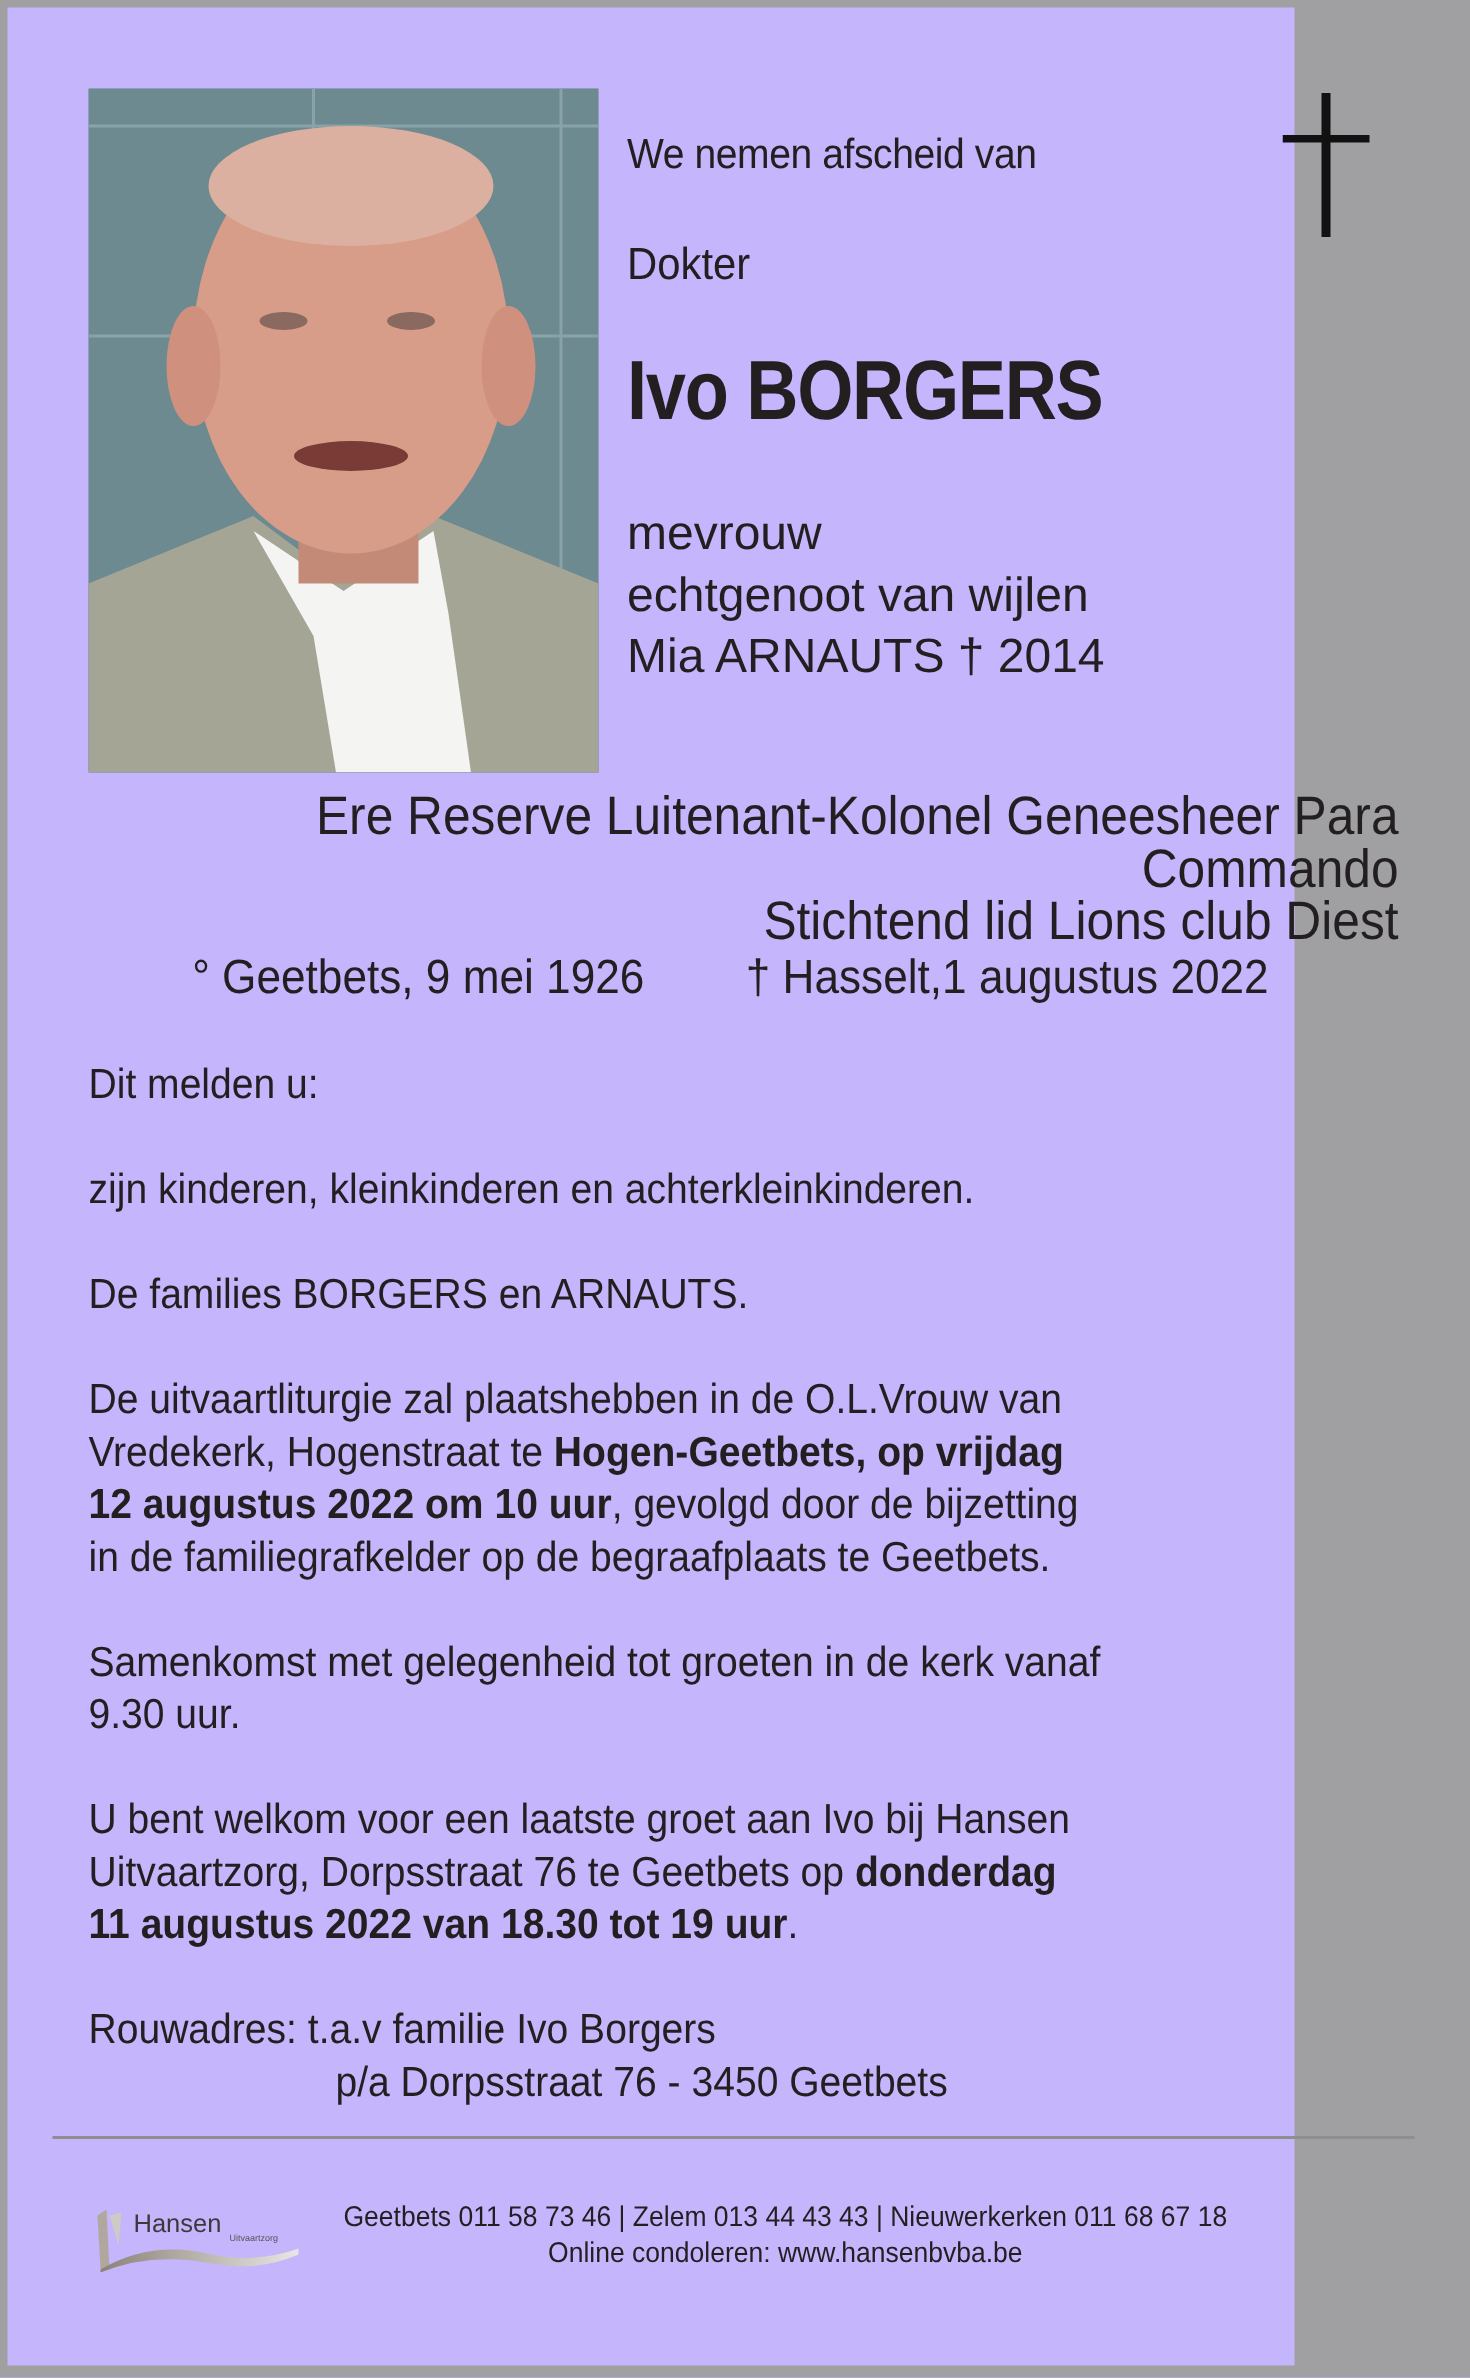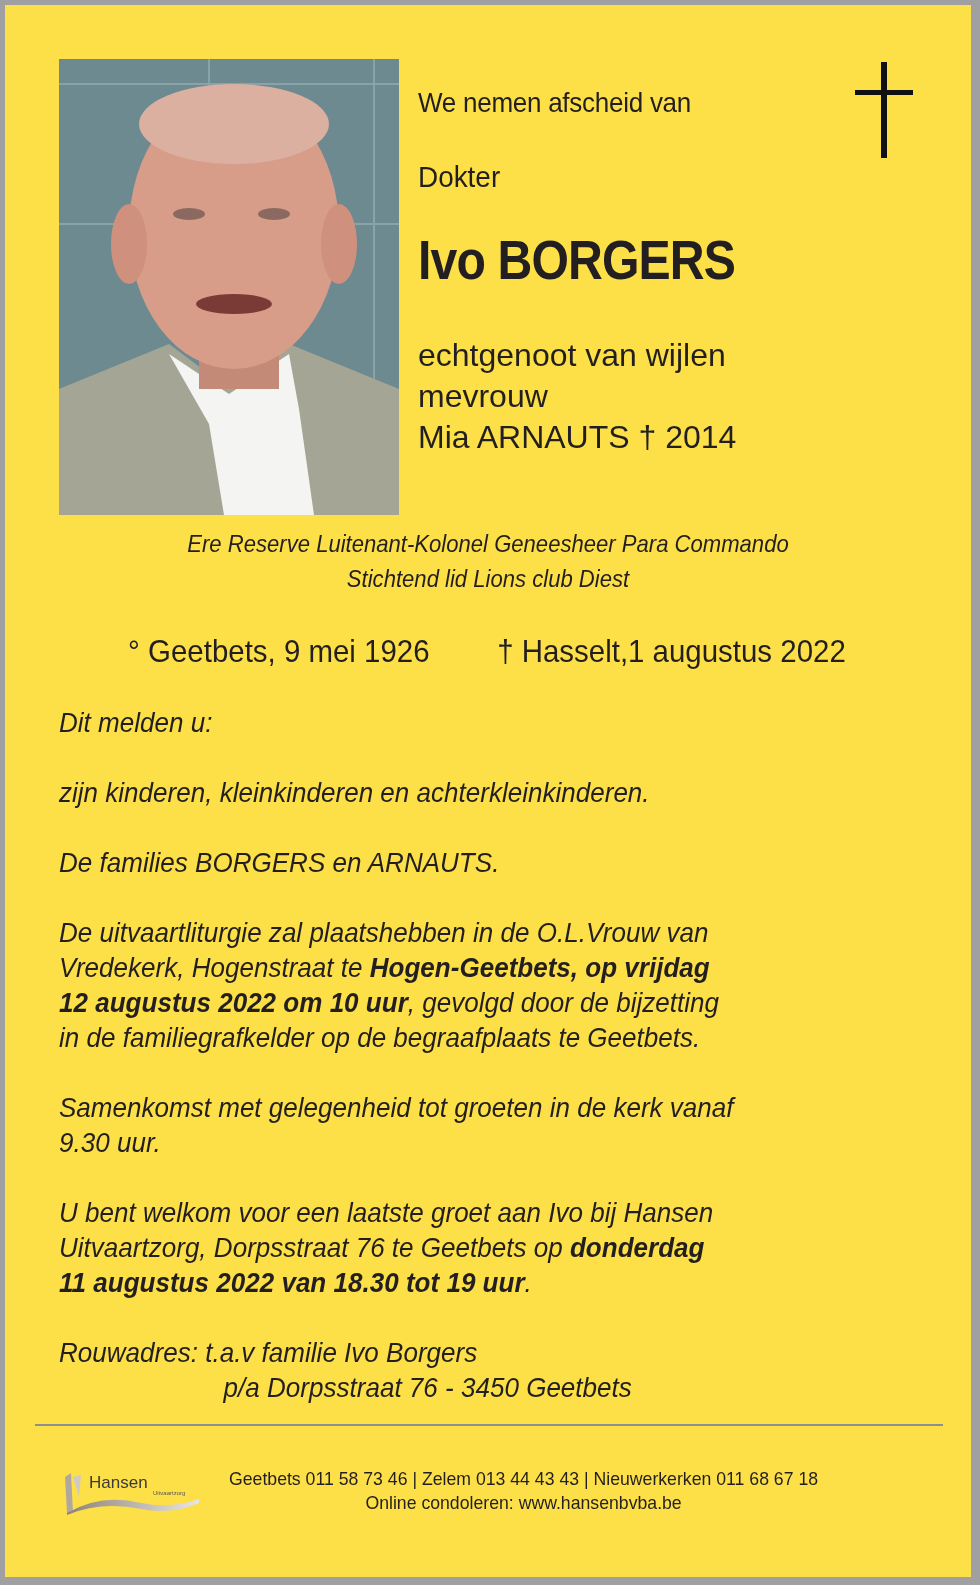--- a/index.html
+++ b/index.html
@@ -7,22 +7,22 @@
       width: 980px; height: 1585px;
       background: #a0a0a2;
       font-family: "Liberation Sans", sans-serif;
       color: #231f20;
       position: relative;
       overflow: hidden;
     }
     .page {
       position: absolute;
       left: 5px; top: 5px;
-      width: 966px; height: 1572px;
-      background: #fde047;
+      width: 858px; height: 1572px;
+      background: #c4b5fd;
     }
     .photo {
       position: absolute;
       left: 54px; top: 54px;
       width: 340px; height: 456px;
       overflow: hidden;
       background: #6f8a90;
     }
     .photo svg { display: block; }
     .cross {
@@ -46,33 +46,33 @@
       letter-spacing: -1px;
       transform: scaleX(0.86); transform-origin: left;
     }
     .spouse {
       position: absolute; left: 413px; top: 330px;
       font-size: 32px; line-height: 41px;
     }
     .spouse div { white-space: nowrap; }
     .titles {
       position: absolute; left: 0; top: 521px; width: 966px;
-      text-align: center; font-style: italic;
-      font-size: 24px; line-height: 35px;
+      text-align: right; 
+      font-size: 36px; line-height: 35px;
     }
     .titles div { transform: scaleX(0.92); }
     .dates {
       position: absolute; left: 0; top: 628px; width: 966px;
       text-align: center; font-size: 32px;
     }
     .dates span { display: inline-block; transform: scaleX(0.92); }
     .dates .gap { width: 40px; display: inline-block; }
     .body {
       position: absolute; left: 54px; top: 700px; width: 870px;
-      font-size: 28px; line-height: 35px; font-style: italic;
+      font-size: 28px; line-height: 35px;
     }
     .body p { margin: 0 0 35px 0; transform: scaleX(0.93); transform-origin: left; white-space: nowrap; }
     .body b { font-weight: bold; }
     .body .line { display: block; }
     .body .indent { padding-left: 177px; }
     .rule {
       position: absolute; left: 30px; top: 1419px;
       width: 908px; height: 2px; background: #8e8e8e;
     }
     .logo {
@@ -121,22 +121,22 @@
   <svg class="cross" viewBox="0 0 60 96">
     <rect x="26" y="0" width="6" height="96" fill="#111"></rect>
     <rect x="0" y="28" width="58" height="5" fill="#111"></rect>
   </svg>
 
   <div class="intro">We nemen afscheid van</div>
   <div class="title">Dokter</div>
   <div class="name">Ivo BORGERS</div>
 
   <div class="spouse">
+    <div>mevrouw</div>
     <div>echtgenoot van wijlen</div>
-    <div>mevrouw</div>
     <div>Mia ARNAUTS † 2014</div>
   </div>
 
   <div class="titles">
     <div>Ere Reserve Luitenant-Kolonel Geneesheer Para Commando</div>
     <div>Stichtend lid Lions club Diest</div>
   </div>
 
   <div class="dates">
     <span>° Geetbets, 9 mei 1926</span><span class="gap"></span><span>† Hasselt,1 augustus 2022</span>

